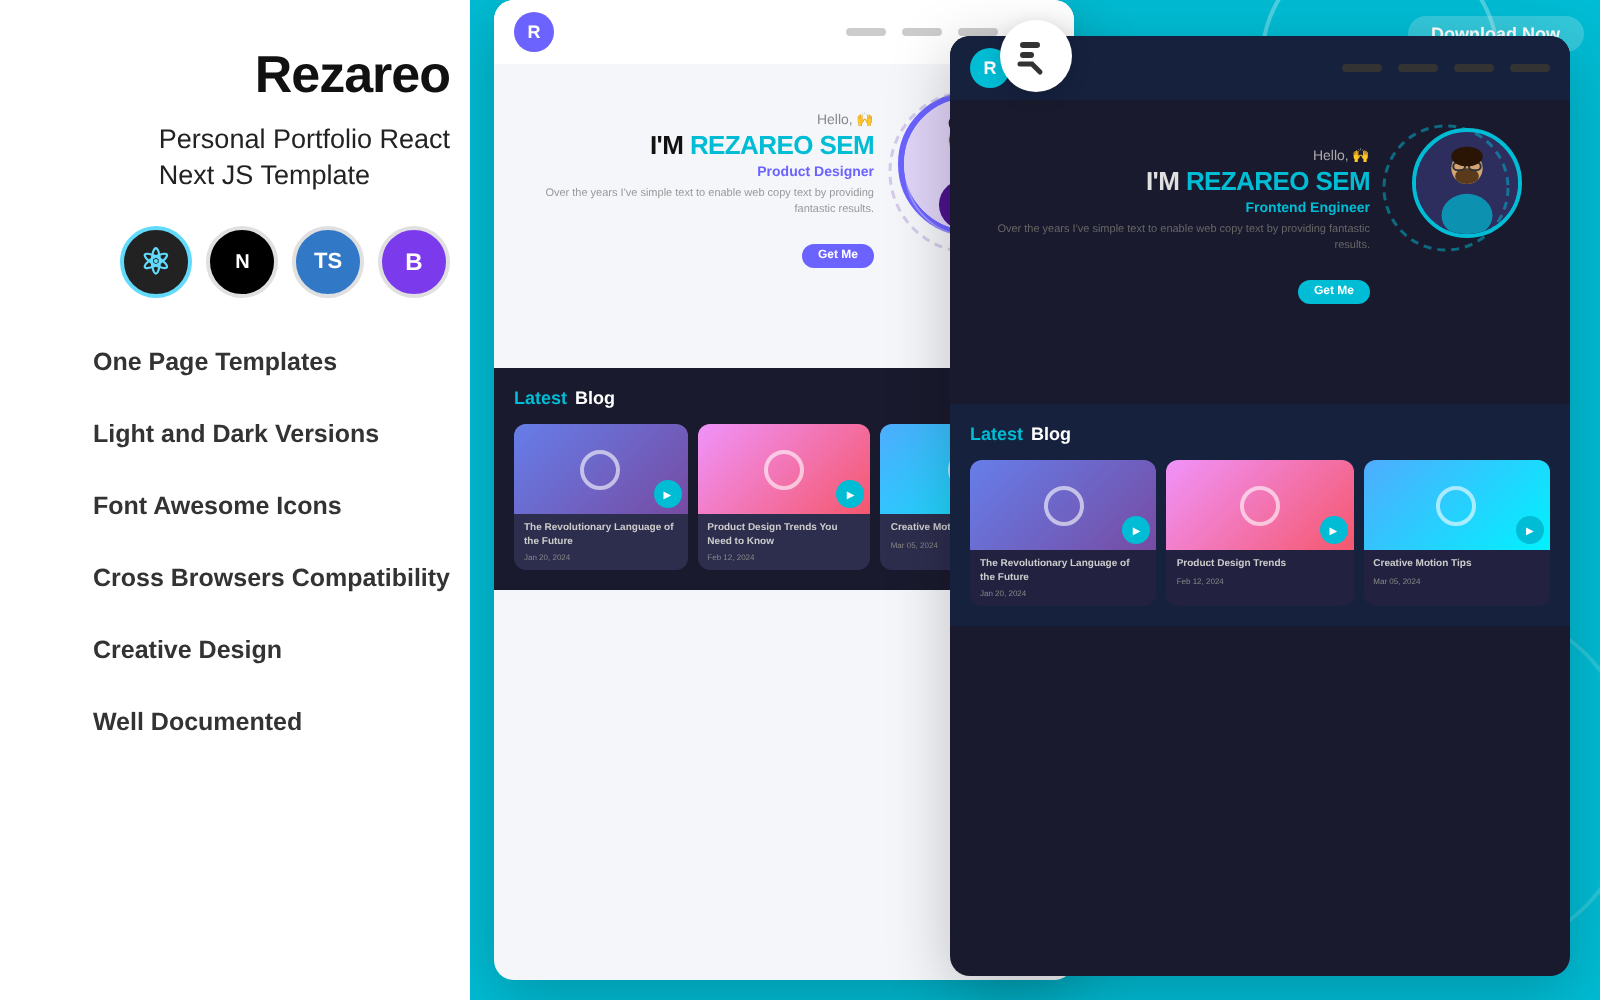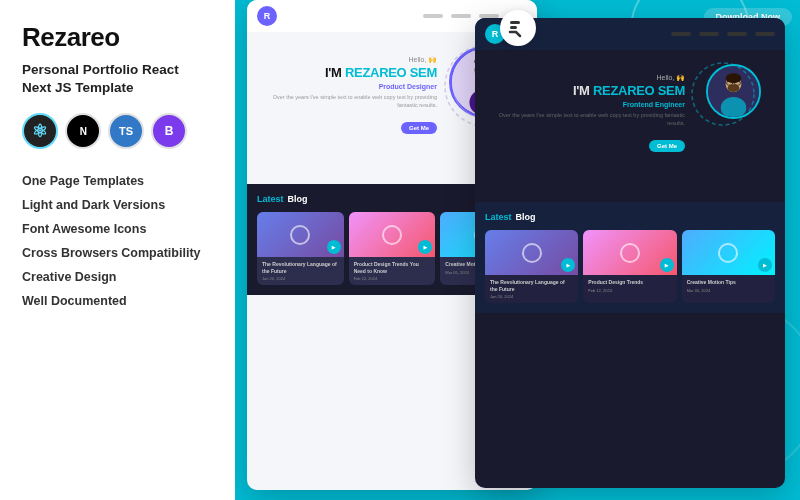--- a/index.html
+++ b/index.html
@@ -10,38 +10,39 @@
       font-family: 'Segoe UI', Arial, sans-serif;
       background: #00bcd4;
       display: flex;
     }
 
     
     .left-panel {
       width: 235px;
       min-width: 235px;
       background: #fff;
-      padding: 22px 34px 18px 22px;
+      padding: 22px 10px 18px 22px;
       display: flex;
       flex-direction: column;
       gap: 0;
       z-index: 10;
+      align-items: flex-end;
     }
 
     .logo-title {
       font-size: 26px;
       font-weight: 800;
       color: #111;
       margin-bottom: 8px;
       letter-spacing: -0.5px;
     }
 
     .subtitle {
       font-size: 13.5px;
-      font-weight: 700;
+      font-weight: 400;
       color: #222;
       line-height: 1.35;
       margin-bottom: 16px;
     }
 
     .tech-badges {
       display: flex;
       gap: 7px;
       margin-bottom: 20px;
       align-items: center;
@@ -61,21 +62,21 @@
     }
 
     .badge-react { background: #222; color: #61dafb; border-color: #61dafb; font-size: 18px; }
     .badge-next { background: #000; color: #fff; font-size: 10px; letter-spacing: -0.5px; }
     .badge-ts { background: #3178c6; color: #fff; font-size: 11px; }
     .badge-bootstrap { background: #7c3aed; color: #fff; font-size: 12px; }
 
     .features-list {
       display: flex;
       flex-direction: column;
-      gap: 0;
+      gap: 12px;
     }
 
     .feature-item {
       font-size: 12.5px;
       font-weight: 600;
       color: #333;
       padding: 5px 0;
       cursor: default;
     }
 

